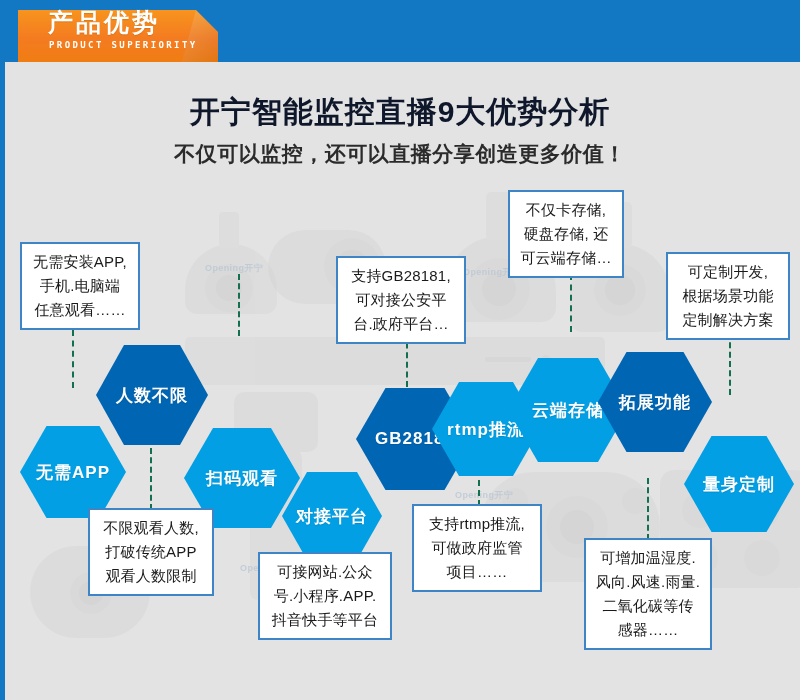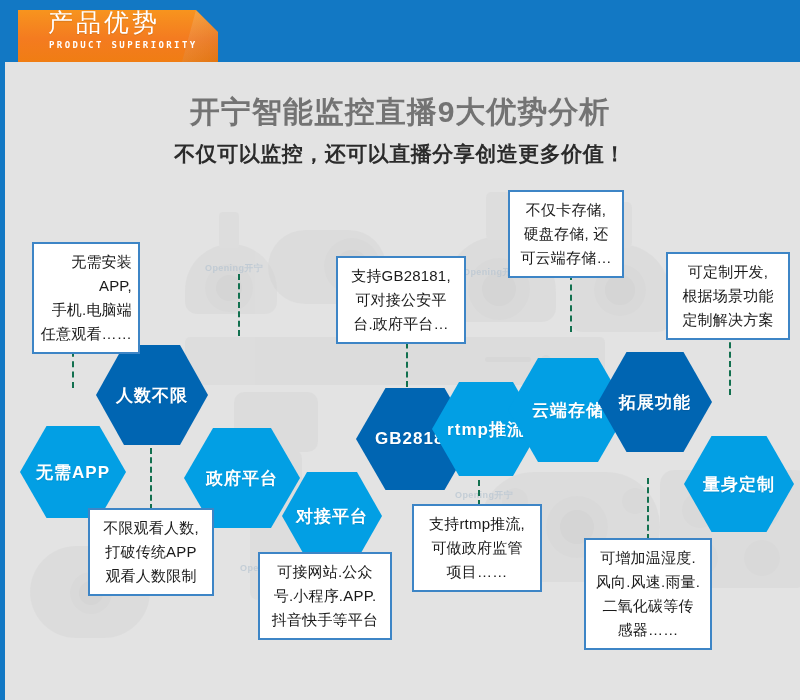--- a/index.html
+++ b/index.html
@@ -32,21 +32,21 @@
     clip-path:polygon(0 0, 178px 0, 200px 22px, 200px 52px, 0 52px);
   }
   .banner-tab:after{
     content:"";
     position:absolute; right:0; top:0; width:36px; height:52px;
     background:linear-gradient(135deg,rgba(255,255,255,.18) 0%,rgba(0,0,0,.06) 100%);
     clip-path:polygon(14px 0,36px 22px,36px 52px,0 52px);
   }
   .banner-cn {
     position:absolute; left:48px; top:8px;
-    font-size:25px; font-weight:normal; color:#ffffff;
+    font-size:25px; font-weight:bold; color:#ffffff;
     letter-spacing:3px; line-height:28px;
     text-shadow:0 1px 1px rgba(0,0,0,.12);
     z-index:3;
   }
   .banner-en {
     position:absolute; left:49px; top:40px;
     font-size:9px; color:#ffffff; letter-spacing:2.4px;
     font-weight:bold; font-family:"DejaVu Sans Mono","Liberation Mono",monospace;
     z-index:3;
   }
@@ -66,21 +66,21 @@
   .cam .pole  { position:absolute; background:#d2d2d2; }
   .watermark {
     position:absolute; font-size:9px; color:#b9c6d2; opacity:.75;
     font-weight:bold; letter-spacing:.4px;
   }
 
   
   .title-main {
     position:absolute; left:0; top:92px; width:800px;
     text-align:center; font-size:30px; font-weight:bold;
-    color:#737373; letter-spacing:1px;
+    color:#0f172a; letter-spacing:1px;
   }
   .title-sub {
     position:absolute; left:0; top:140px; width:800px;
     text-align:center; font-size:21px; font-weight:bold;
     color:#2b2b2b; letter-spacing:.5px;
   }
 
   
   .dash {
     position:absolute; width:0; border-left:2px dashed #12704f;
@@ -204,40 +204,40 @@
   <div class="dash" style="left:238px; top:274px; height:62px;"></div>
   <div class="dash" style="left:406px; top:333px; height:54px;"></div>
   <div class="dash" style="left:570px; top:274px; height:58px;"></div>
   <div class="dash" style="left:729px; top:333px; height:62px;"></div>
 
   <div class="dash" style="left:150px; top:448px; height:62px;"></div>
   <div class="dash" style="left:322px; top:498px; height:56px;"></div>
   <div class="dash" style="left:478px; top:460px; height:46px;"></div>
   <div class="dash" style="left:647px; top:478px; height:62px;"></div>
 
-  <div class="callout" style="left:32px; top:242px; width:108px;text-align:right;">无需安装APP,
+  <div class="callout" style="left:20px; top:242px; width:120px;">无需安装APP,
 手机.电脑端
 任意观看……</div>
 
 
   <div class="callout" style="left:336px; top:256px; width:130px;">支持GB28181,
 可对接公安平
 台.政府平台…</div>
 
   <div class="callout" style="left:508px; top:190px; width:116px;">不仅卡存储,
 硬盘存储, 还
 可云端存储…</div>
 
   <div class="callout" style="left:666px; top:252px; width:124px;">可定制开发,
 根据场景功能
 定制解决方案</div>
 
   <div class="hex light" style="left:20px;  top:386px; width:106px; height:92px;">无需APP</div>
   <div class="hex dark" style="left:96px;  top:345px; width:112px; height:100px;">人数不限</div>
-  <div class="hex light" style="left:184px; top:388px; width:116px; height:100px;">政府平台</div>
+  <div class="hex light" style="left:184px; top:388px; width:116px; height:100px;">扫码观看</div>
   <div class="hex light" style="left:282px; top:432px; width:100px; height:88px;">对接平台</div>
   <div class="hex dark" style="left:356px; top:388px; width:118px; height:102px;">GB28181</div>
   <div class="hex light" style="left:432px; top:342px; width:108px; height:94px;">rtmp推流</div>
   <div class="hex light" style="left:508px; top:318px; width:120px; height:104px;">云端存储</div>
   <div class="hex light" style="left:684px; top:396px; width:110px; height:96px;">量身定制</div>
   <div class="hex dark" style="left:598px; top:352px; width:114px; height:100px;">拓展功能</div>
 
   <div class="callout" style="left:88px; top:508px; width:126px;">不限观看人数,
 打破传统APP
 观看人数限制</div>

